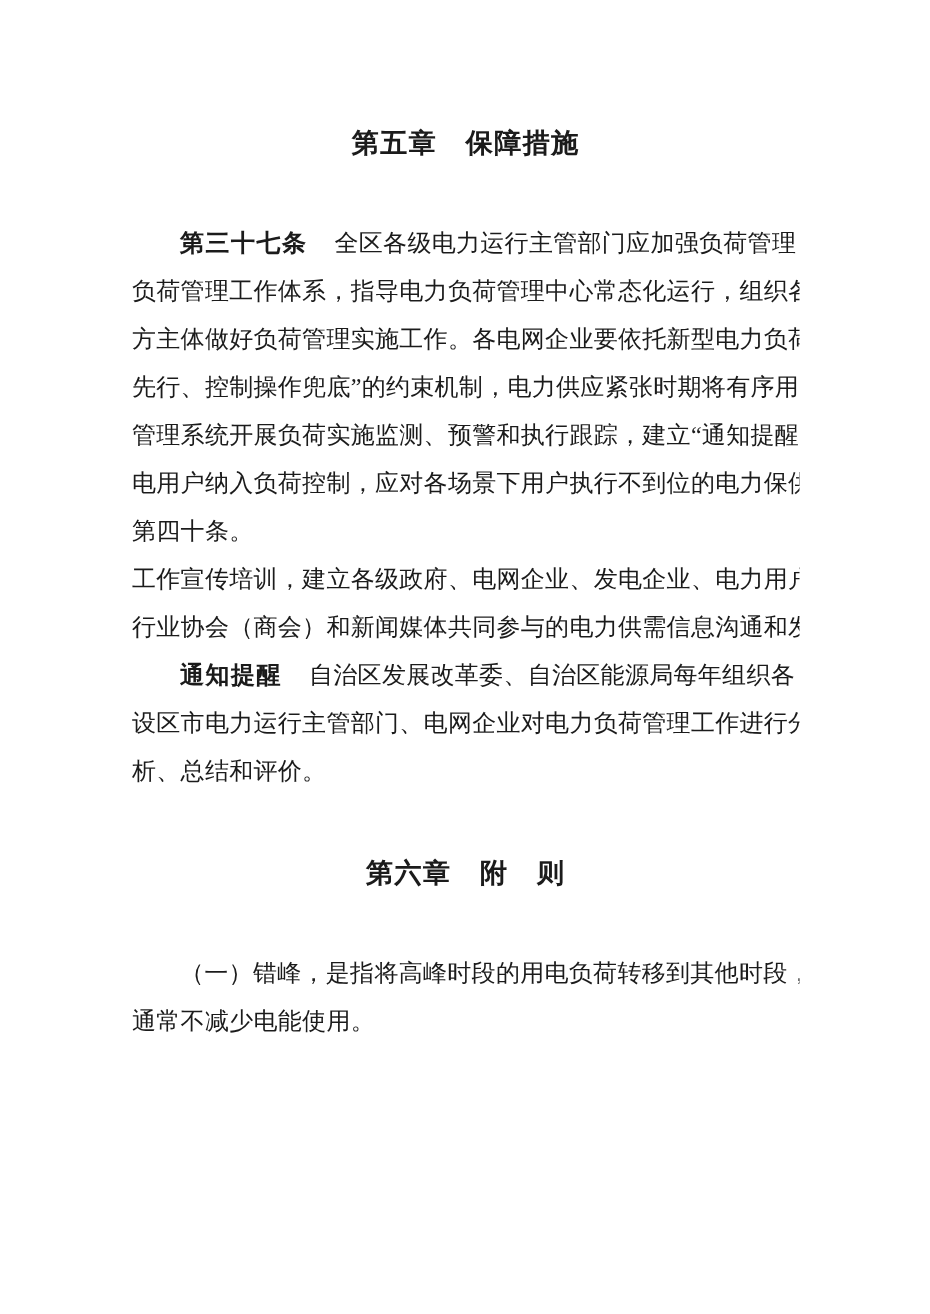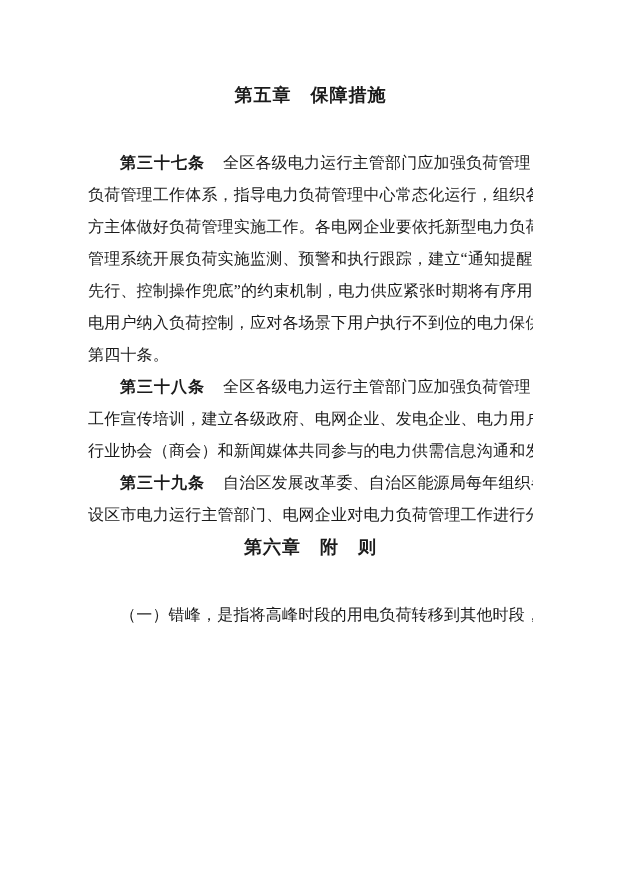--- a/index.html
+++ b/index.html
@@ -22,20 +22,21 @@
   .chapter-heading {
     text-align: center;
     font-family: "Liberation Sans", "DejaVu Sans", sans-serif;
     font-weight: 700;
     font-size: 18px;
     line-height: 32px;
     letter-spacing: 1px;
     white-space: pre;
   }
   .chapter-heading.later {
+    margin-top: 35px;
     margin-bottom: 30px;
   }
   .body-flow {
     margin-top: 36px;
   }
   .para {
     margin: 0;
   }
   .line {
     font-size: 16px;
@@ -56,34 +57,35 @@
 </head>
 <body>
 
 <div class="page" style="background: rgb(255, 255, 255); color: rgb(27, 27, 27);">
     <div class="chapter-heading">第五章　保障措施</div>
     <div class="body-flow">
       <div class="para">
         <div class="line first"><span class="lead">第三十七条</span><span>全区各级电力运行主管部门应加强负荷管理</span></div>
         <div class="line">负荷管理工作体系，指导电力负荷管理中心常态化运行，组织各</div>
         <div class="line">方主体做好负荷管理实施工作。各电网企业要依托新型电力负荷</div>
+        <div class="line">先行、控制操作兜底”的约束机制，电力供应紧张时期将有序用</div>
         <div class="line">管理系统开展负荷实施监测、预警和执行跟踪，建立“通知提醒</div>
-        <div class="line">先行、控制操作兜底”的约束机制，电力供应紧张时期将有序用</div>
         <div class="line">电用户纳入负荷控制，应对各场景下用户执行不到位的电力保供</div>
         <div class="line">第四十条。</div>
       </div>
       <div class="para">
-        <div class="line first"><span class="lead">第三十八条</span><span>全区各级电力运行主管部门应加强负荷管理</span></div>
         <div class="line">工作宣传培训，建立各级政府、电网企业、发电企业、电力用户、</div>
         <div class="line">行业协会（商会）和新闻媒体共同参与的电力供需信息沟通和发</div>
       </div>
       <div class="para">
-        <div class="line first"><span class="lead">第三十九条</span><span>自治区发展改革委、自治区能源局每年组织各</span></div>
+        <div class="line first"><span class="lead">通知提醒</span><span>自治区发展改革委、自治区能源局每年组织各</span></div>
         <div class="line">设区市电力运行主管部门、电网企业对电力负荷管理工作进行分</div>
+        <div class="line">析、总结和评价。</div>
       </div>
     </div>
     <div class="chapter-heading later">第六章　附　则</div>
     <div class="body-flow">
       <div class="para">
         <div class="line first">（一）错峰，是指将高峰时段的用电负荷转移到其他时段，</div>
+        <div class="line">通常不减少电能使用。</div>
       </div>
     </div>
   </div>
 
 </body></html>

